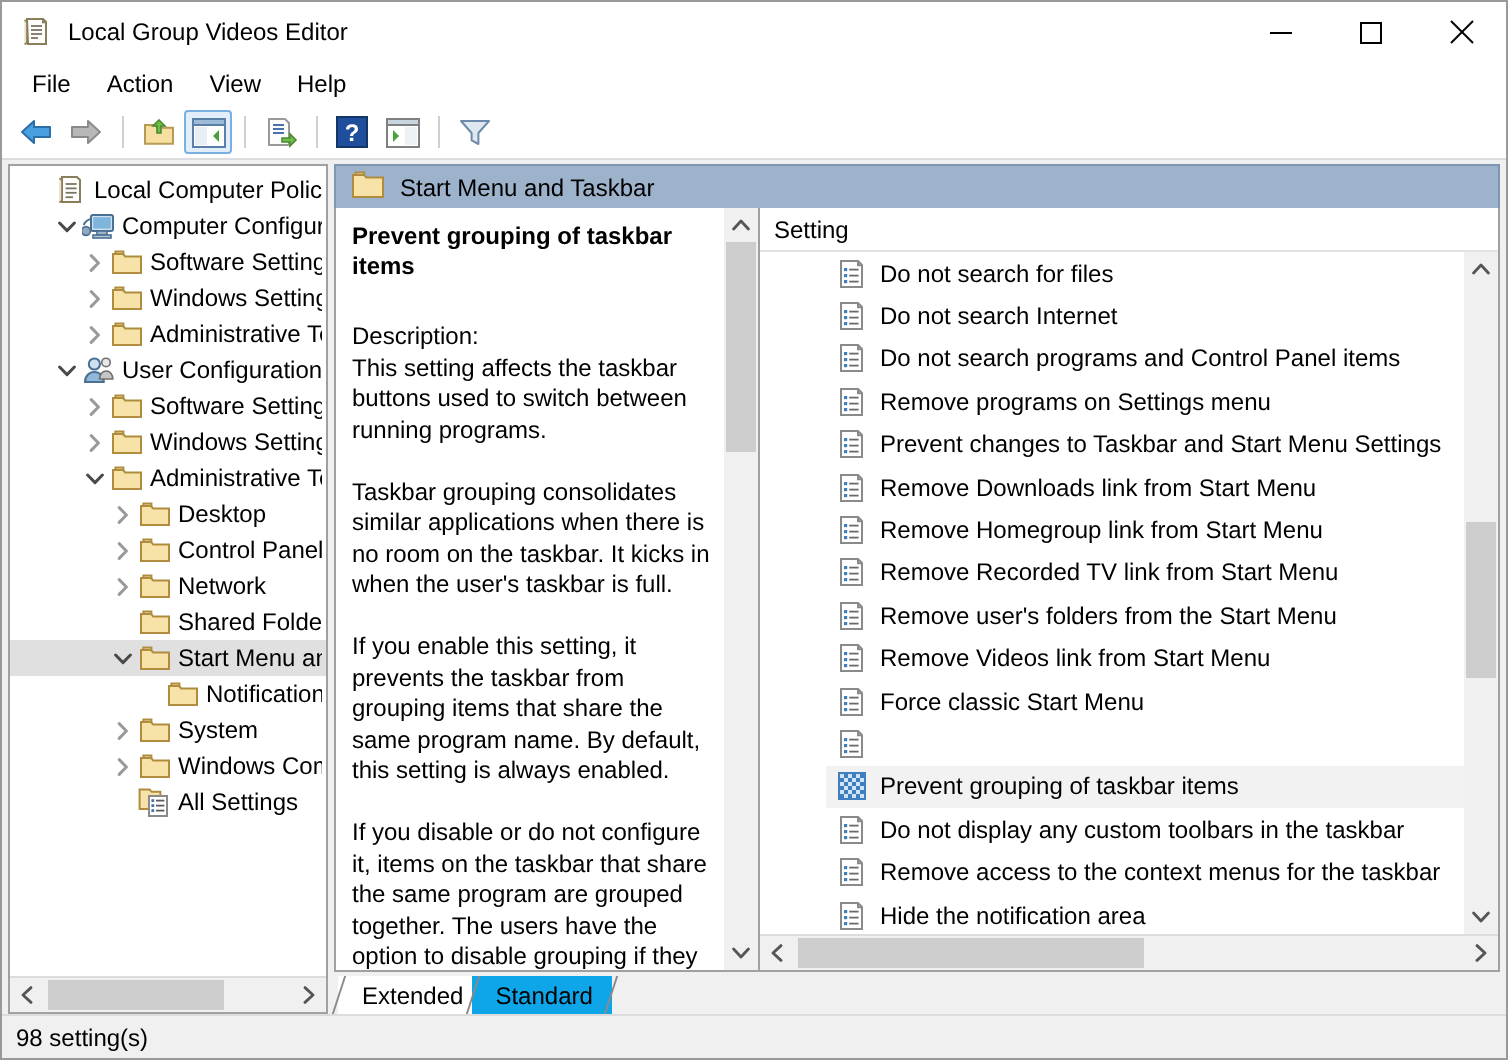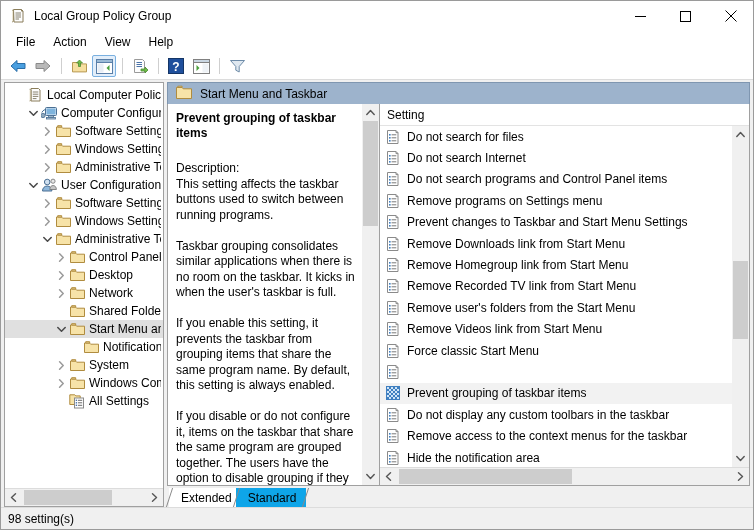--- a/index.html
+++ b/index.html
@@ -300,20 +300,21 @@
   }
   .list-head .col {
     padding-left: 7px;
     font-size: 12px;
     color: #000;
   }
   .list-area {
     flex: 1 1 auto;
     display: flex;
     min-height: 0;
+    padding-left: 33px;
   }
   .list-rows {
     flex: 1 1 auto;
     overflow: hidden;
     min-width: 0;
   }
   .lrow {
     height: 21.4px;
     display: flex;
     align-items: center;
@@ -394,21 +395,21 @@
         <path d="M11.5 1.5v1.6h1.5" fill="none" stroke="#8a7d5a" stroke-width="1"></path>
         <path d="M2.2 2.2c1 0 1.3.6 1.3 1.3v9.2c0 .9-.6 1.3-1.3 1.3" fill="#e9e2cc" stroke="#8a7d5a" stroke-width=".8"></path>
         <g stroke="#7b7460" stroke-width="0.9">
           <line x1="5.5" y1="5" x2="11" y2="5"></line>
           <line x1="5.5" y1="7" x2="11" y2="7"></line>
           <line x1="5.5" y1="9" x2="11" y2="9"></line>
           <line x1="5.5" y1="11" x2="9" y2="11"></line>
         </g>
       </svg>
     </span>
-    <span class="title-text">Local Group Policy Group</span>
+    <span class="title-text">Local Group Videos Editor</span>
 
     <div class="winbtns">
       <div class="winbtn">
         <svg width="11" height="11" viewBox="0 0 11 11">
             <line x1="0" y1="5.5" x2="11" y2="5.5" stroke="#000" stroke-width="1"></line>
           </svg>
       </div>
       <div class="winbtn">
         <svg width="11" height="11" viewBox="0 0 11 11">
             <rect x="0.5" y="0.5" width="10" height="10" fill="none" stroke="#000" stroke-width="1"></rect>
@@ -644,36 +645,36 @@
               <svg width="7" height="9" viewBox="0 0 7 9">
                 <path d="M1.6 0.8 L5.2 4.5 L1.6 8.2" fill="none" stroke="#9a9a9a" stroke-width="1.5" stroke-linecap="round" stroke-linejoin="round"></path>
               </svg>
             </span>
             <span style="display: flex;">
               <svg class="ticon" width="16" height="16" viewBox="0 0 16 16">
                 <path d="M1.5 4h5l1.1 1.2h7.9v8.3H1.5z" fill="#f7e3a8" stroke="#b08c3f" stroke-width="1"></path>
                 <path d="M2.7 2.7h4v1.3h-4z" fill="#f7e3a8" stroke="#b08c3f" stroke-width="1"></path>
               </svg>
             </span>
-            <span class="tlabel">Control Panel</span>
+            <span class="tlabel">Desktop</span>
           </div>
           <div class="trow">
             <span class="tw" style="width: 48px;"></span>
             <span class="chev">
               <svg width="7" height="9" viewBox="0 0 7 9">
                 <path d="M1.6 0.8 L5.2 4.5 L1.6 8.2" fill="none" stroke="#9a9a9a" stroke-width="1.5" stroke-linecap="round" stroke-linejoin="round"></path>
               </svg>
             </span>
             <span style="display: flex;">
               <svg class="ticon" width="16" height="16" viewBox="0 0 16 16">
                 <path d="M1.5 4h5l1.1 1.2h7.9v8.3H1.5z" fill="#f7e3a8" stroke="#b08c3f" stroke-width="1"></path>
                 <path d="M2.7 2.7h4v1.3h-4z" fill="#f7e3a8" stroke="#b08c3f" stroke-width="1"></path>
               </svg>
             </span>
-            <span class="tlabel">Desktop</span>
+            <span class="tlabel">Control Panel</span>
           </div>
           <div class="trow">
             <span class="tw" style="width: 48px;"></span>
             <span class="chev">
               <svg width="7" height="9" viewBox="0 0 7 9">
                 <path d="M1.6 0.8 L5.2 4.5 L1.6 8.2" fill="none" stroke="#9a9a9a" stroke-width="1.5" stroke-linecap="round" stroke-linejoin="round"></path>
               </svg>
             </span>
             <span style="display: flex;">
               <svg class="ticon" width="16" height="16" viewBox="0 0 16 16">

